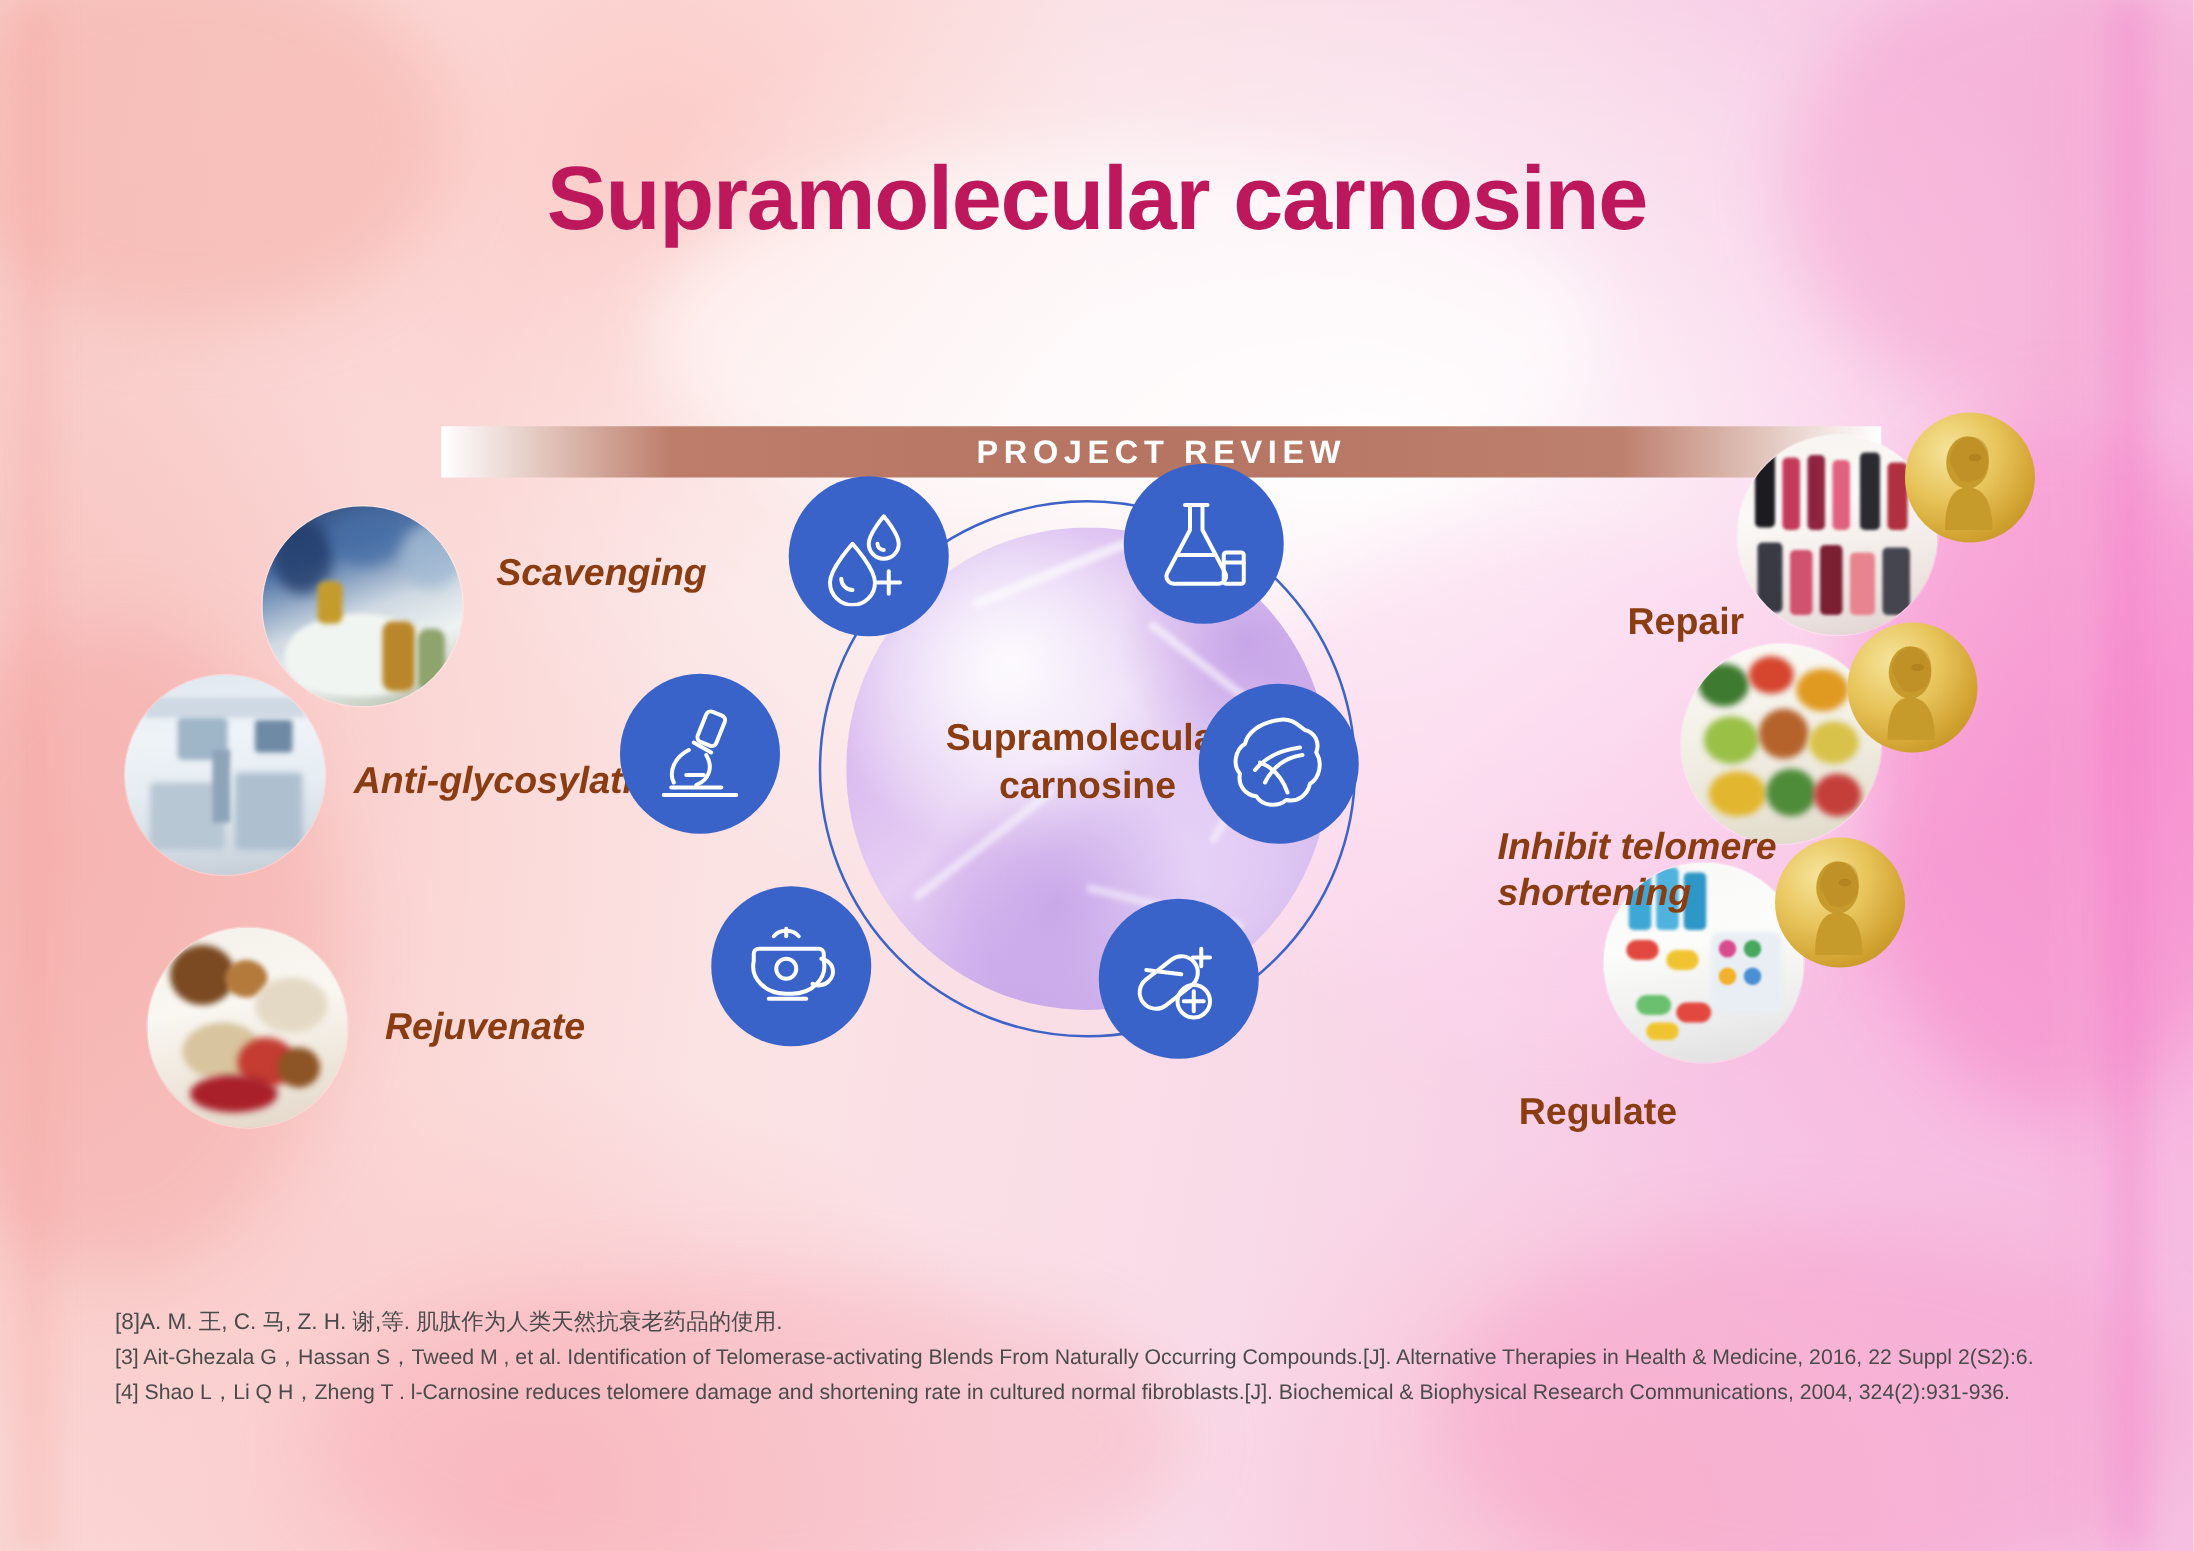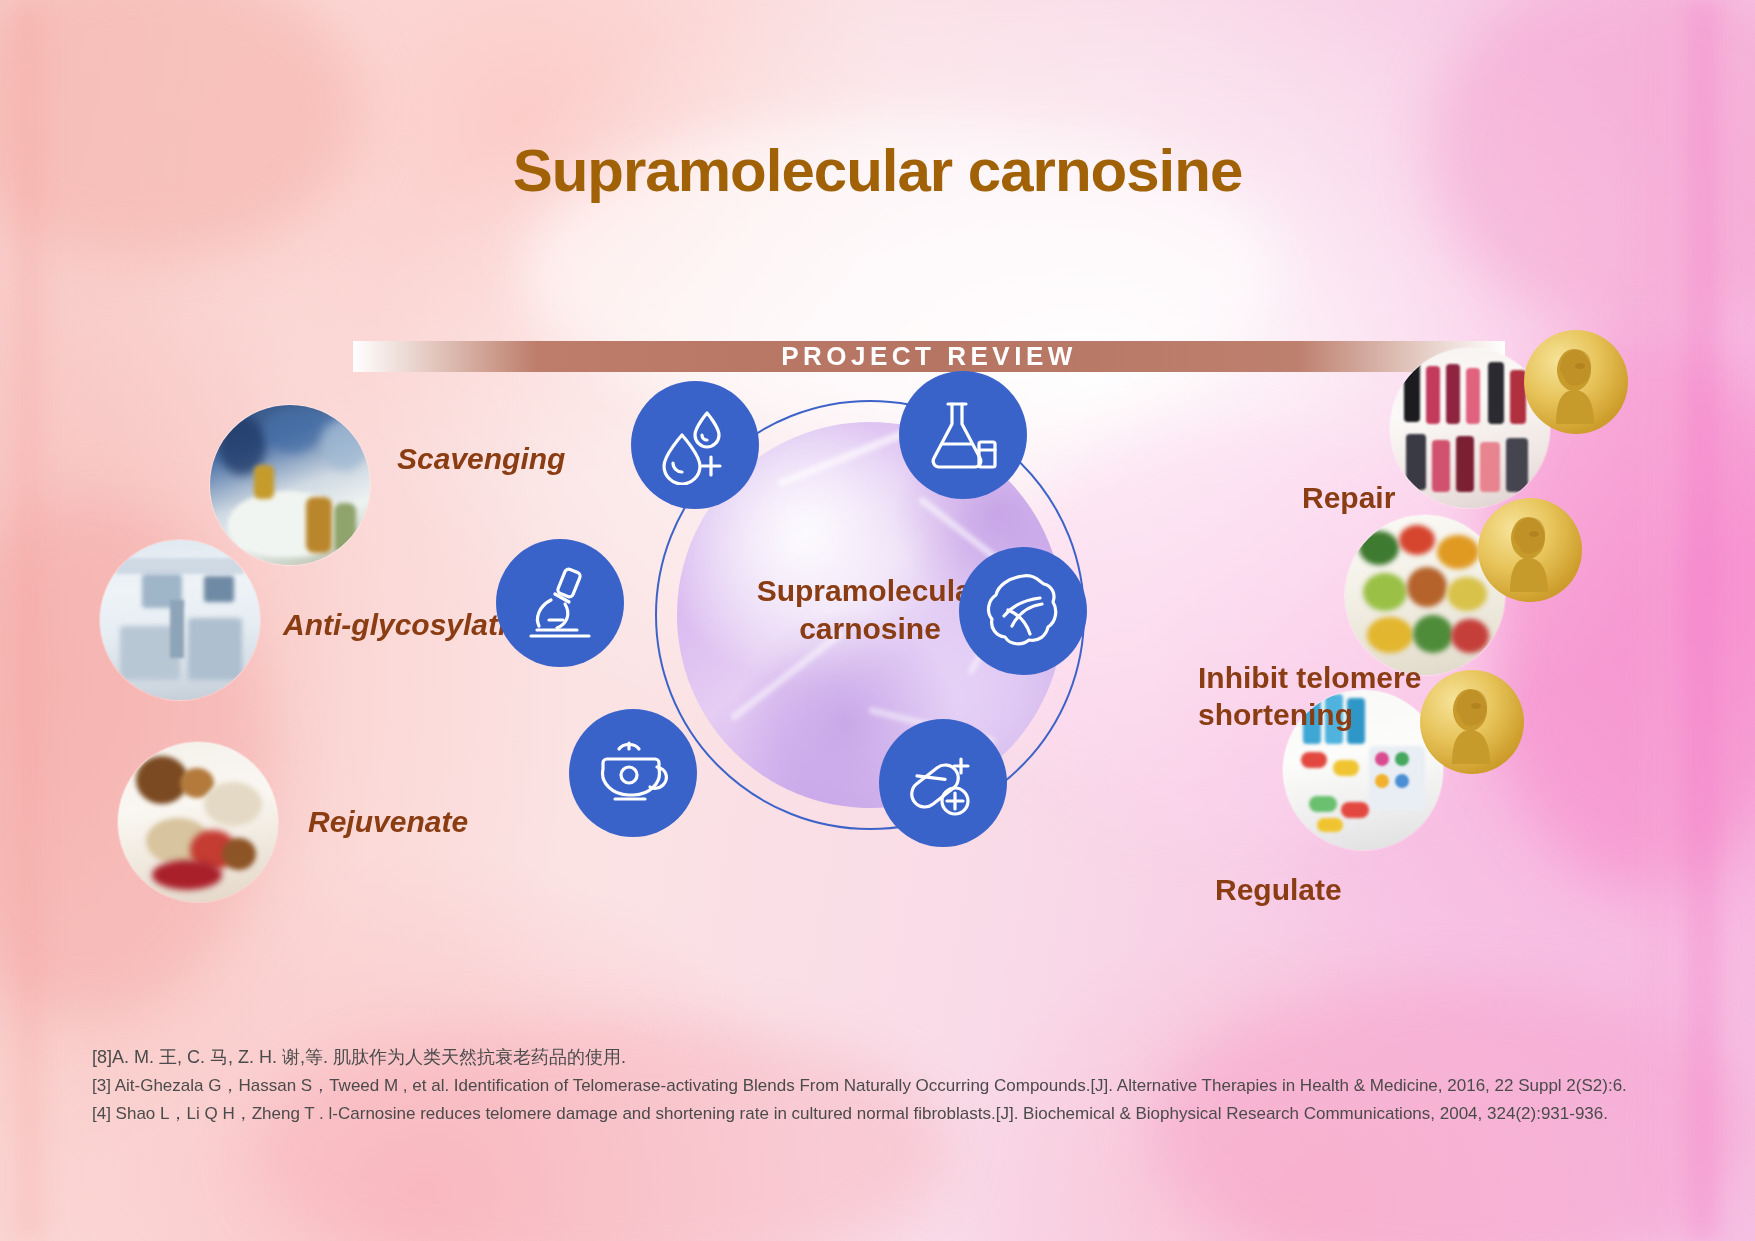--- a/index.html
+++ b/index.html
@@ -52,36 +52,36 @@
     filter: blur(10px);
     opacity: .5;
     pointer-events: none;
   }
 
   
   .title {
     position: absolute;
     left: 0;
     right: 0;
-    top: 136px;
+    top: 118px;
     text-align: center;
-    font-size: 60px;
+    font-size: 72px;
     font-weight: bold;
-    color: #a16207;
+    color: #be185d;
     letter-spacing: -1px;
     white-space: nowrap;
   }
 
   
   .banner {
     position: absolute;
     left: 353px;
     top: 341px;
     width: 1152px;
-    height: 31px;
+    height: 41px;
     background: linear-gradient(90deg,
         rgba(255,255,255,1) 0%,
         rgba(189,125,106,1) 16%,
         rgba(182,116,98,1) 50%,
         rgba(190,128,110,1) 82%,
         rgba(255,255,255,1) 100%);
     text-decoration: underline;
   }
   .banner-text {
     position: absolute;
@@ -409,21 +409,21 @@
       <path d="M52 50 v16 M44 58 h16"></path>
       <path d="M58 16 v14 M51 23 h14"></path>
     </svg>
   </div>
 
   <div class="side-label lbl-left" style="left:397px;top:441px;">Scavenging</div>
   <div class="side-label lbl-left" style="left:283px;top:607px;">Anti-glycosylation</div>
   <div class="side-label lbl-left" style="left:308px;top:804px;">Rejuvenate</div>
 
   <div class="side-label lbl-right" style="left:1302px;top:440px;">Repair</div>
-  <div class="side-label lbl-right" style="left:1198px;top:620px;">Inhibit telomere
+  <div class="side-label lbl-right" style="left:1198px;top:620px;font-style:italic;">Inhibit telomere
 shortening</div>
   <div class="side-label lbl-right" style="left:1215px;top:832px;">Regulate</div>
 
   <div class="refs">
     <div class="ref-cn">[8]A. M. 王, C. 马, Z. H. 谢,等. 肌肽作为人类天然抗衰老药品的使用.</div>
     <div>[3] Ait-Ghezala G，Hassan S，Tweed M , et al. Identification of Telomerase-activating Blends From Naturally Occurring Compounds.[J]. Alternative Therapies in Health &amp; Medicine, 2016, 22 Suppl 2(S2):6.</div>
     <div>[4] Shao L，Li Q H，Zheng T . l-Carnosine reduces telomere damage and shortening rate in cultured normal fibroblasts.[J]. Biochemical &amp; Biophysical Research Communications, 2004, 324(2):931-936.</div>
   </div>
 
 </div>

